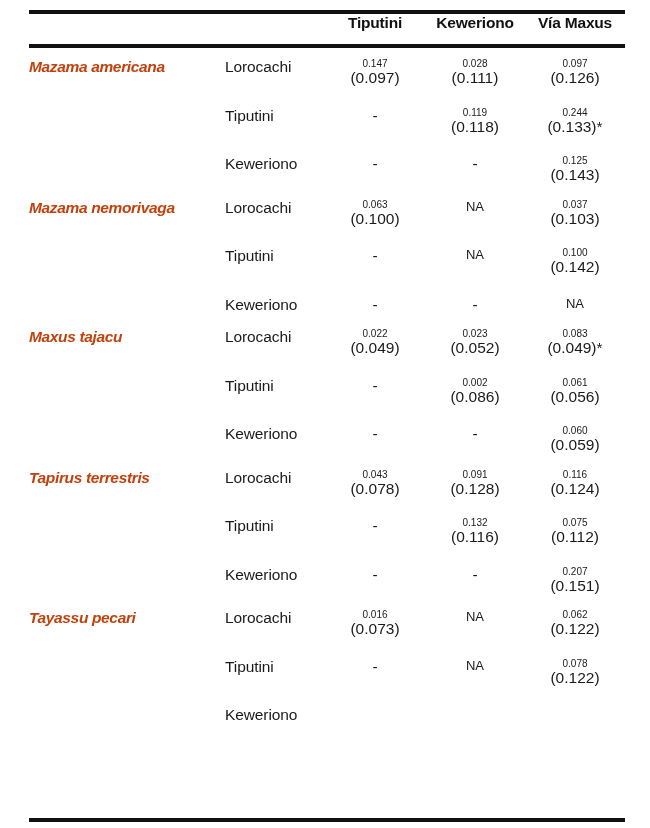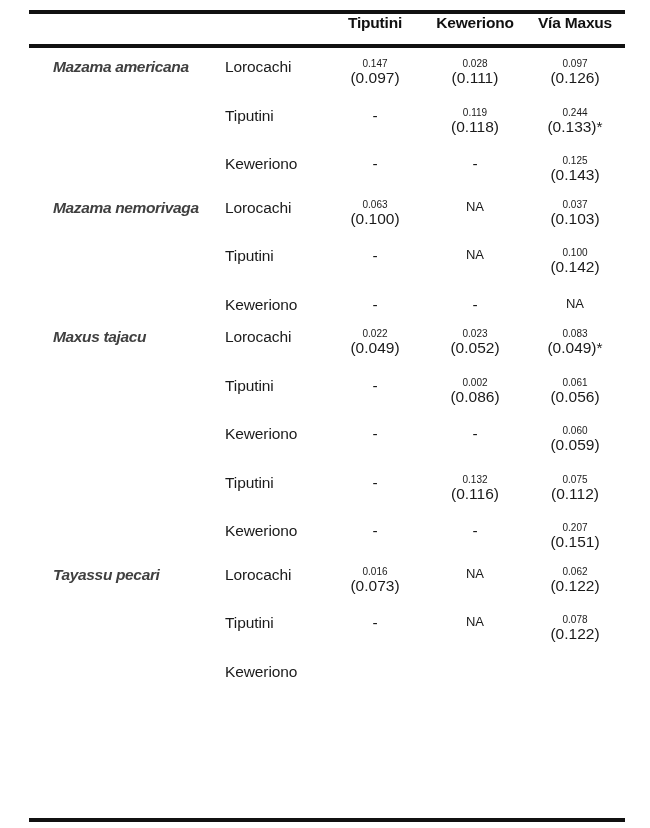--- a/index.html
+++ b/index.html
@@ -64,22 +64,21 @@
     line-height: 1.0;
     color: #1a1a1a;
   }
 
   .species {
     font-style: italic;
     font-weight: bold;
     font-size: 15.5px;
     letter-spacing: -0.35px;
     white-space: nowrap;
-    color: #404040;
-    margin-left: 24px;
+    color: #c2410c;
   }
 
   td.site {
     text-align: left;
     letter-spacing: -0.1px;
     white-space: nowrap;
   }
 
   td.num {
     text-align: center;
@@ -259,20 +258,36 @@
             <span class="dash">-</span>
           </td>
           <td class="num">
             <span class="dash">-</span>
           </td>
           <td class="num">
             <span class="est">0.060</span>
             <span class="se">(0.059)</span>
           </td>
         </tr>
+        <tr class="group-start">
+          <td><span class="species">Tapirus terrestris</span></td>
+          <td class="site">Lorocachi</td>
+          <td class="num">
+            <span class="est">0.043</span>
+            <span class="se">(0.078)</span>
+          </td>
+          <td class="num">
+            <span class="est">0.091</span>
+            <span class="se">(0.128)</span>
+          </td>
+          <td class="num">
+            <span class="est">0.116</span>
+            <span class="se">(0.124)</span>
+          </td>
+        </tr>
         <tr class="row-mid">
           <td></td>
           <td class="site">Tiputini</td>
           <td class="num">
             <span class="dash">-</span>
           </td>
           <td class="num">
             <span class="est">0.132</span>
             <span class="se">(0.116)</span>
           </td>

